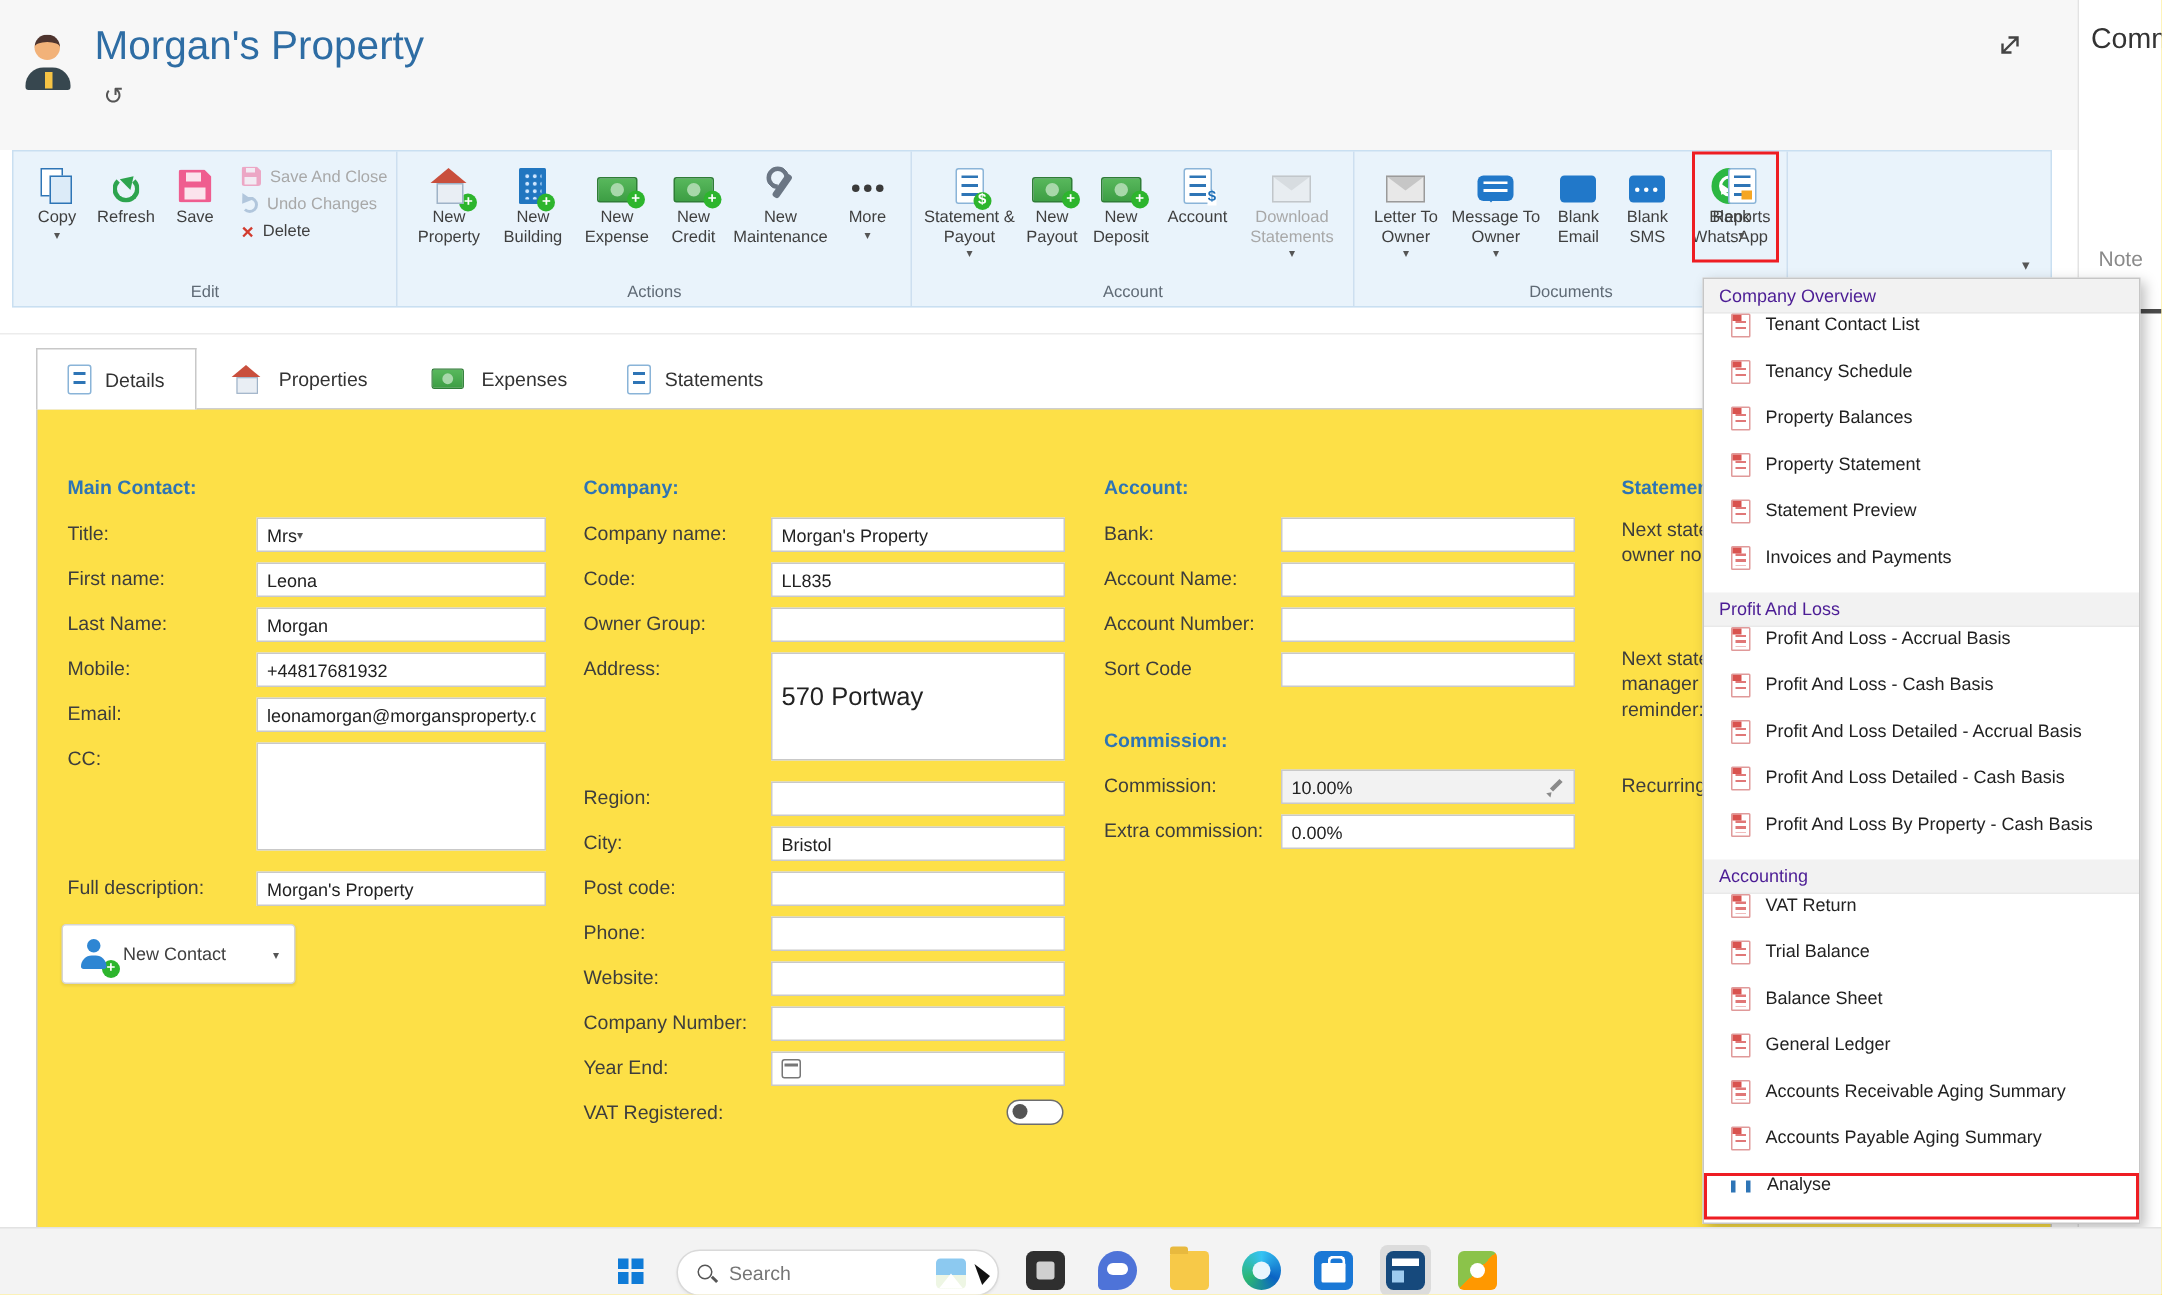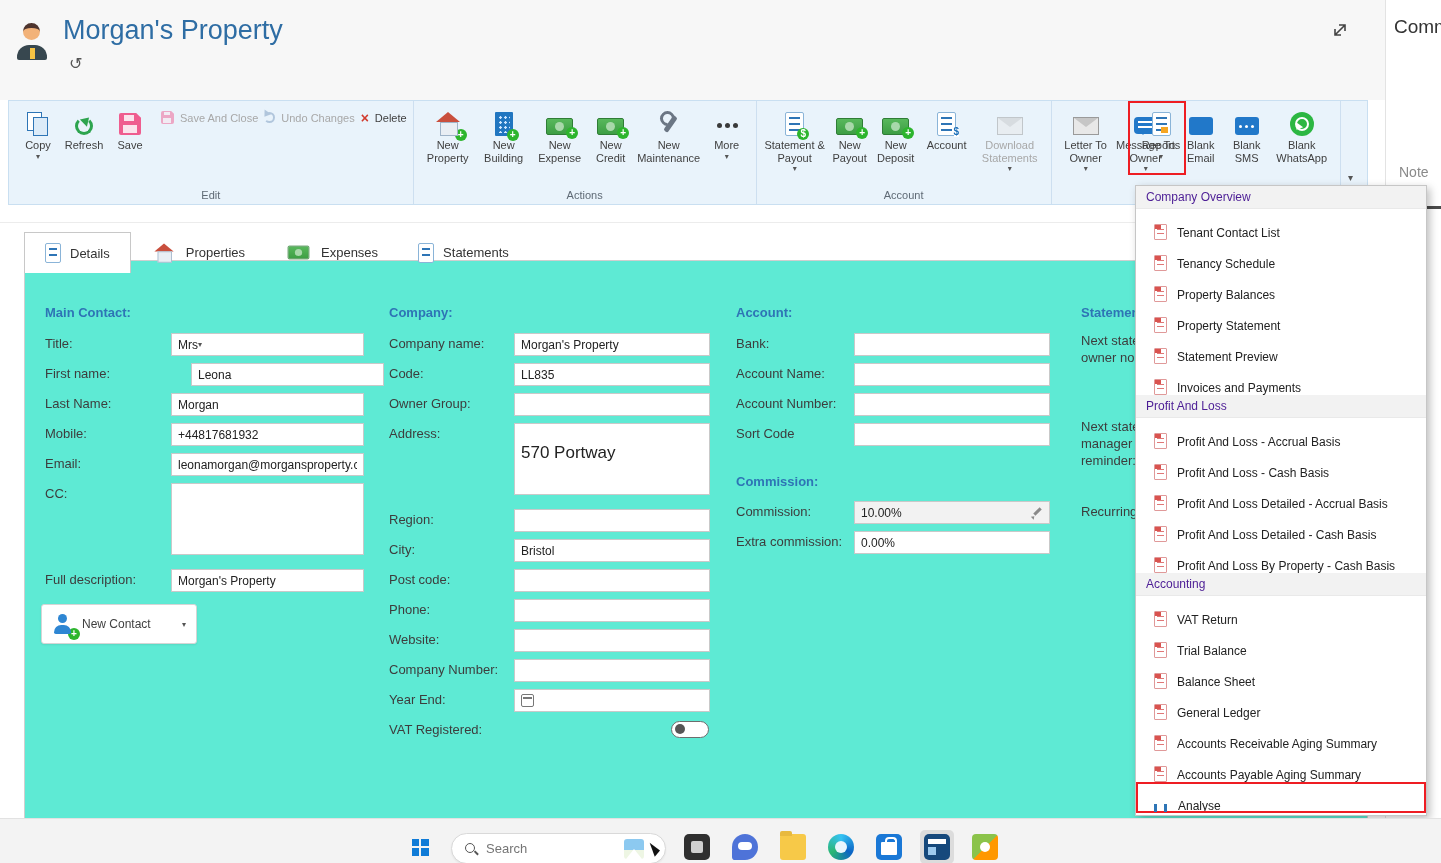--- a/index.html
+++ b/index.html
@@ -27,21 +27,21 @@
   .rgroup{display:flex;flex-direction:column;border-right:1px solid #cddff0}
   .gbody{display:flex;align-items:flex-start;padding:4px 6px 0;flex:1}
   .gname{text-align:center;font-size:11px;color:#5f6a75;padding:1px 0 3px;margin-top:auto}
   .rbtn{display:flex;flex-direction:column;align-items:center;width:46px;padding-top:4px;font-size:11px;color:#3f3f3f;text-align:center;line-height:1.15;cursor:default}
   .rbtn.w56{width:56px}.rbtn.w64{width:64px}.rbtn.w70{width:70px}
   .icw{height:30px;display:flex;align-items:center;justify-content:center}
   .lbl{min-height:13px}
   .chev{font-size:8px;color:#555;line-height:9px;font-family:"DejaVu Sans",sans-serif}
   .rbtn.disabled .lbl,.rsmall.disabled{color:#a8a8a8}
   .rbtn.disabled .ic,.rsmall.disabled .ic{opacity:.5}
-  .stack{display:flex;flex-direction:row;gap:6px;padding:6px 0 0 8px}
+  .stack{display:flex;flex-direction:column;gap:6px;padding:6px 0 0 8px}
   .rsmall{display:flex;align-items:center;gap:6px;font-size:11px;color:#3f3f3f;white-space:nowrap}
   .xred{color:#d23b2e;font-weight:bold;font-size:14px;line-height:12px}
 
   
   .ic{position:relative;display:inline-block}
   .ic-copy{width:24px;height:24px}
   .ic-copy::before{content:"";position:absolute;left:1px;top:0;width:13px;height:17px;background:#fff;border:1px solid #2e75b6}
   .ic-copy::after{content:"";position:absolute;left:7px;top:5px;width:13px;height:17px;background:#dcebf8;border:1px solid #2e75b6}
   .ic-refresh{width:18px;height:18px;border:3px solid #2da44e;border-radius:50%;border-top-color:transparent;margin-top:3px}
   .ic-refresh::before{content:"";position:absolute;top:-8px;right:-3px;border:5px solid transparent;border-bottom:8px solid #2da44e;transform:rotate(45deg)}
@@ -99,38 +99,38 @@
   
   .topline{position:absolute;left:0;top:222px;width:1385px;height:1px;background:#ececec}
   .tabsbar{position:absolute;left:24px;top:232px;height:41px;display:flex;align-items:stretch;z-index:4}
   .tab{display:flex;align-items:center;gap:9px;padding:0 20px;font-size:13px;color:#333;cursor:default}
   .tab.active{background:#fff;border:1px solid #c8c8c8;border-bottom:none;position:relative;z-index:6}
   .tab .ic-doc.tabic{width:16px;height:20px}
   .tab .ic-house{transform:scale(.8)}
   .tab .ic-money{transform:scale(.8);margin-top:0}
 
   
-  .content{position:absolute;left:24px;top:260px;width:1344px;height:572px;background:#5eead4;border:1px solid #cfcfcf;z-index:3}
+  .content{position:absolute;left:24px;top:272px;width:1344px;height:572px;background:#fde047;border:1px solid #cfcfcf;z-index:3}
   .fhead{position:absolute;font-size:13px;font-weight:bold;color:#2e74b5;white-space:nowrap}
   .flab{position:absolute;font-size:13px;color:#3d3d3d;white-space:nowrap}
   .fin{position:absolute;height:23px;border:1px solid #c9c9c9;background:#fff;font-family:"Liberation Sans",sans-serif;font-size:12px;color:#222;padding:0 6px}
   div.fin{display:flex;align-items:center}
   .fin.sel{}
   .fin.gray{background:#f2f2f2;justify-content:space-between}
   .fin.right{}
   textarea.fin{resize:none;padding-top:19px;font-size:17px}
   .newcontact{position:absolute;left:16px;top:343px;width:156px;height:40px;background:#fff;border:1px solid #d5d5d5;border-radius:3px;box-shadow:0 1px 2px rgba(0,0,0,.08);display:flex;align-items:center;gap:8px;padding:0 10px;font-size:12px;color:#3f3f3f}
   .hscroll{position:absolute;left:4px;right:4px;bottom:3px;height:11px}
   .harrow{position:absolute;left:2px;top:2px;width:0;height:0;border:4px solid transparent;border-right:6px solid #666}
   .hthumb{position:absolute;left:14px;top:2px;width:1088px;height:7px;background:#a0a0a0;border-radius:3px}
 
   
   .menu{position:absolute;left:1135px;top:185px;width:292px;background:#fff;border:1px solid #c6c6c6;box-shadow:3px 3px 8px rgba(0,0,0,.25);z-index:80;padding-bottom:2px}
   .msec{background:#f2f2f2;color:#4c1d95;font-size:12px;padding:4px 10px;height:23px;border-bottom:1px solid #e9e9e9}
-  .mitem{display:flex;align-items:flex-end;gap:10px;height:31px;padding:0 10px 0 18px;font-size:12px;color:#222;cursor:default}
+  .mitem{display:flex;align-items:flex-start;gap:10px;height:31px;padding:0 10px 0 18px;font-size:12px;color:#222;cursor:default}
   .mitem.analyse{outline:2px solid #ee1d23;outline-offset:-2px}
   .m-doc{width:13px;height:16px;background:#fff;border:1px solid #e09999;border-radius:1px;position:relative;flex:none}
   .m-doc::before{content:"";position:absolute;left:2px;right:2px;top:4px;bottom:2px;background:repeating-linear-gradient(180deg,#e07777 0 1.5px,transparent 1.5px 4px)}
   .m-doc::after{content:"";position:absolute;left:0;top:0;width:6px;height:4px;background:#d9534f}
   .m-chart{width:14px;height:14px;position:relative;flex:none}
   .m-chart::before{content:"";position:absolute;bottom:1px;left:0;width:3px;height:8px;background:#2e75b6;box-shadow:5px 2px 0 -2px #d9534f,10px 0 0 #2e75b6}
 
   
   .taskbar{position:absolute;left:0;top:818px;width:1441px;height:45px;background:#f3f3f3;border-top:1px solid #e2e2e2;z-index:90}
   .tbrow{position:absolute;left:403px;top:0;height:45px;display:flex;align-items:flex-end;gap:14px}
@@ -400,21 +400,21 @@
 
 <div class="content">
 
   <div class="fhead" style="left:20px;top:44px">Main Contact:</div>
   <div class="flab" style="left:20px;top:75px">Title:</div>
   <div class="fin sel" style="left:146px;top:72px;width:193px">
     <span>Mrs</span>
     <span class="chev">▾</span>
   </div>
   <div class="flab" style="left:20px;top:105px">First name:</div>
-  <input class="fin" style="left: 146px; top: 102px; width: 193px; margin-left: 20px;" value="Leona">
+  <input class="fin" style="left: 146px; top: 102px; width: 193px;" value="Leona">
   <div class="flab" style="left:20px;top:135px">Last Name:</div>
   <input class="fin" style="left: 146px; top: 132px; width: 193px;" value="Morgan">
   <div class="flab" style="left:20px;top:165px">Mobile:</div>
   <input class="fin" style="left: 146px; top: 162px; width: 193px;" value="+44817681932">
   <div class="flab" style="left:20px;top:195px">Email:</div>
   <input class="fin" style="left: 146px; top: 192px; width: 193px;" value="leonamorgan@morgansproperty.c">
   <div class="flab" style="left:20px;top:225px">CC:</div>
   <textarea class="fin" style="left: 146px; top: 222px; width: 193px; height: 72px;"></textarea>
   <div class="flab" style="left:20px;top:311px">Full description:</div>
   <input class="fin" style="left: 146px; top: 308px; width: 193px;" value="Morgan's Property">

